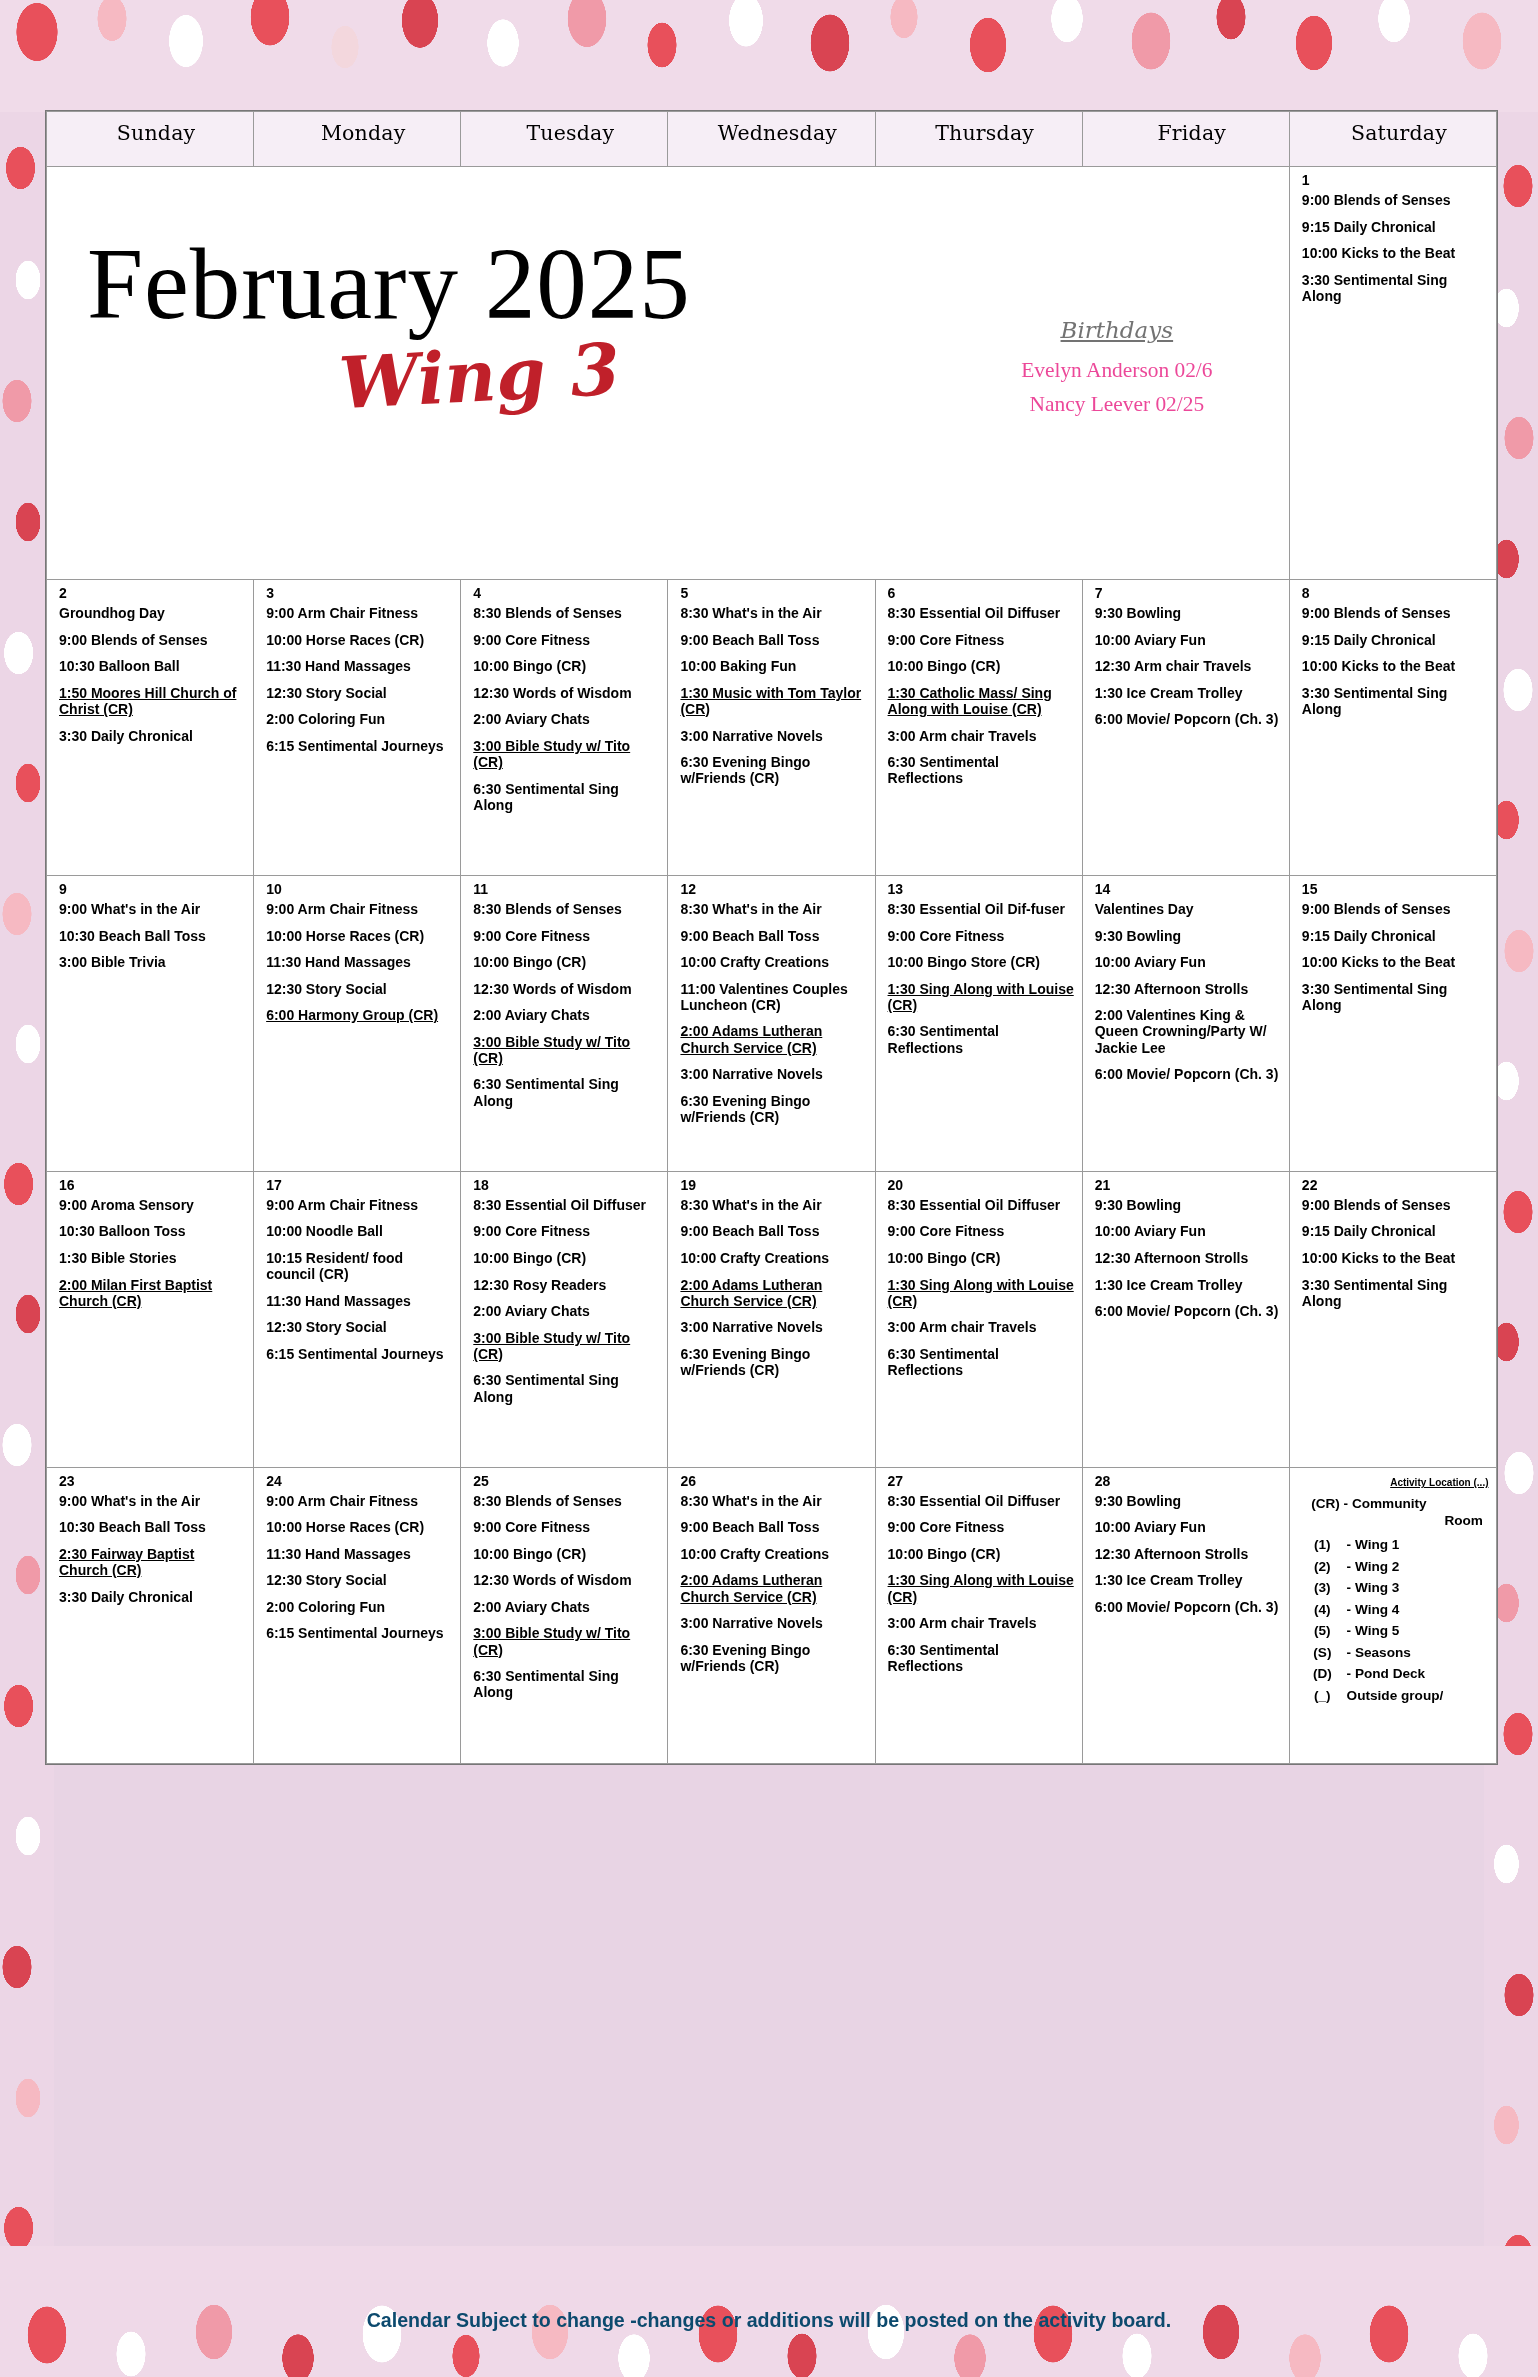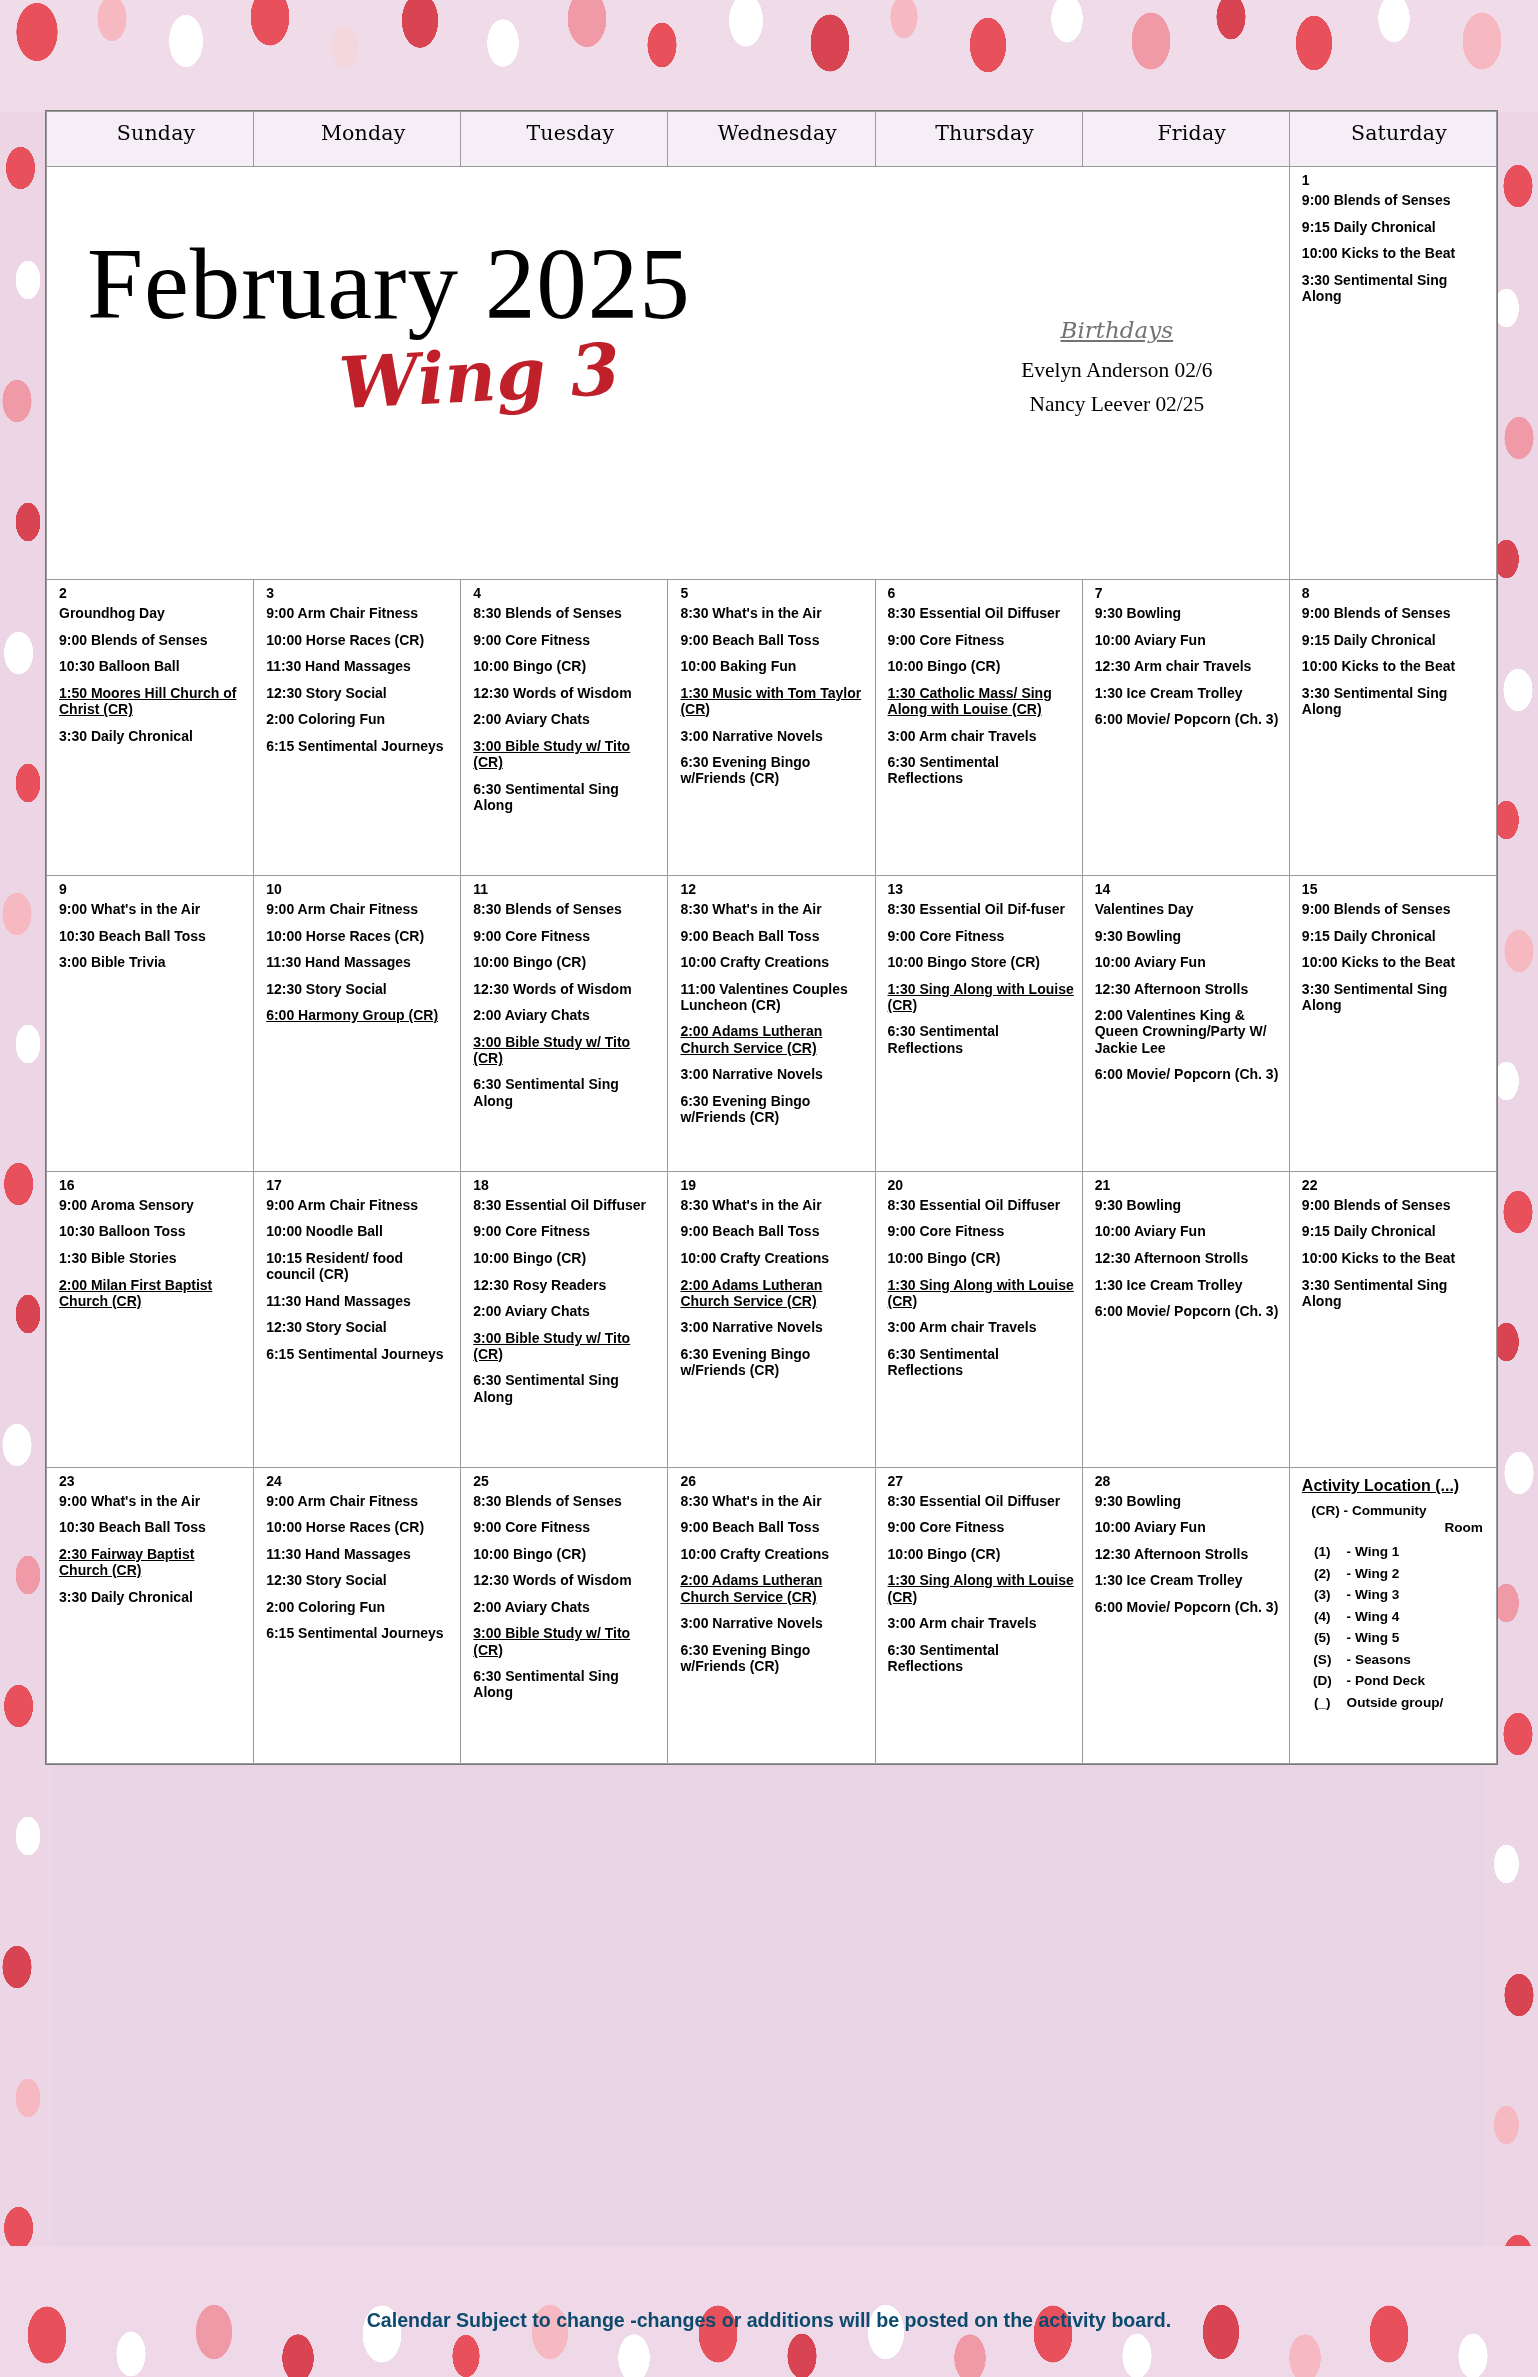--- a/index.html
+++ b/index.html
@@ -145,21 +145,21 @@
   .bdays{
     position:absolute;right:17px;top:149px;
     width:308px;text-align:center;
     font-family:"Liberation Serif", serif;
   }
   .bdays .bhead{
     color:#737373;font-size:23px;text-decoration:underline;
     font-family:"DejaVu Serif", serif;font-style:italic;
     margin-bottom:15px;
   }
-  .bdays .bitem{font-size:21.4px;color:#000000;margin:8.4px 0;}
+  .bdays .bitem{font-size:21.4px;color:#ec4899;margin:8.4px 0;}
 
   
   td.day{
     padding:5.6px 6.5px 9.3px 7.5px;
     height:280px;
     background:#fff;
   }
   .daynum{
     font-size:14px;font-weight:bold;color:#000;
     line-height:1.1;margin-bottom:3.7px;
@@ -170,21 +170,21 @@
     line-height:1.16;
     margin:0 0 10.3px 0;
     color:#000;
     word-wrap:break-word;
   }
   .ev.u{text-decoration:underline;}
   .ev:last-child{margin-bottom:0;}
 
   
   .legend{padding:9.3px 7.5px;font-size:13.6px;color:#000;}
-  .legend .lhead{font-weight:bold;text-decoration:underline;margin-bottom:7.5px;font-size:16px;}
+  .legend .lhead{font-weight:bold;text-decoration:underline;margin-bottom:7.5px;font-size:10px;text-align:right;}
   .legend .lrow{margin:6.5px 0;font-weight:bold;}
   .legend .lrow .k{display:inline-block;min-width:41px;text-align:center;}
   .legend .cr{font-weight:bold;margin:3.7px 0 1.9px 9.3px;}
   .legend .crroom{font-weight:bold;text-align:right;margin:0 5.6px 9.3px 0;}
 
   .footer-note{
     position:absolute;
     left:0;right:0;
     bottom:45px;
     text-align:center;

